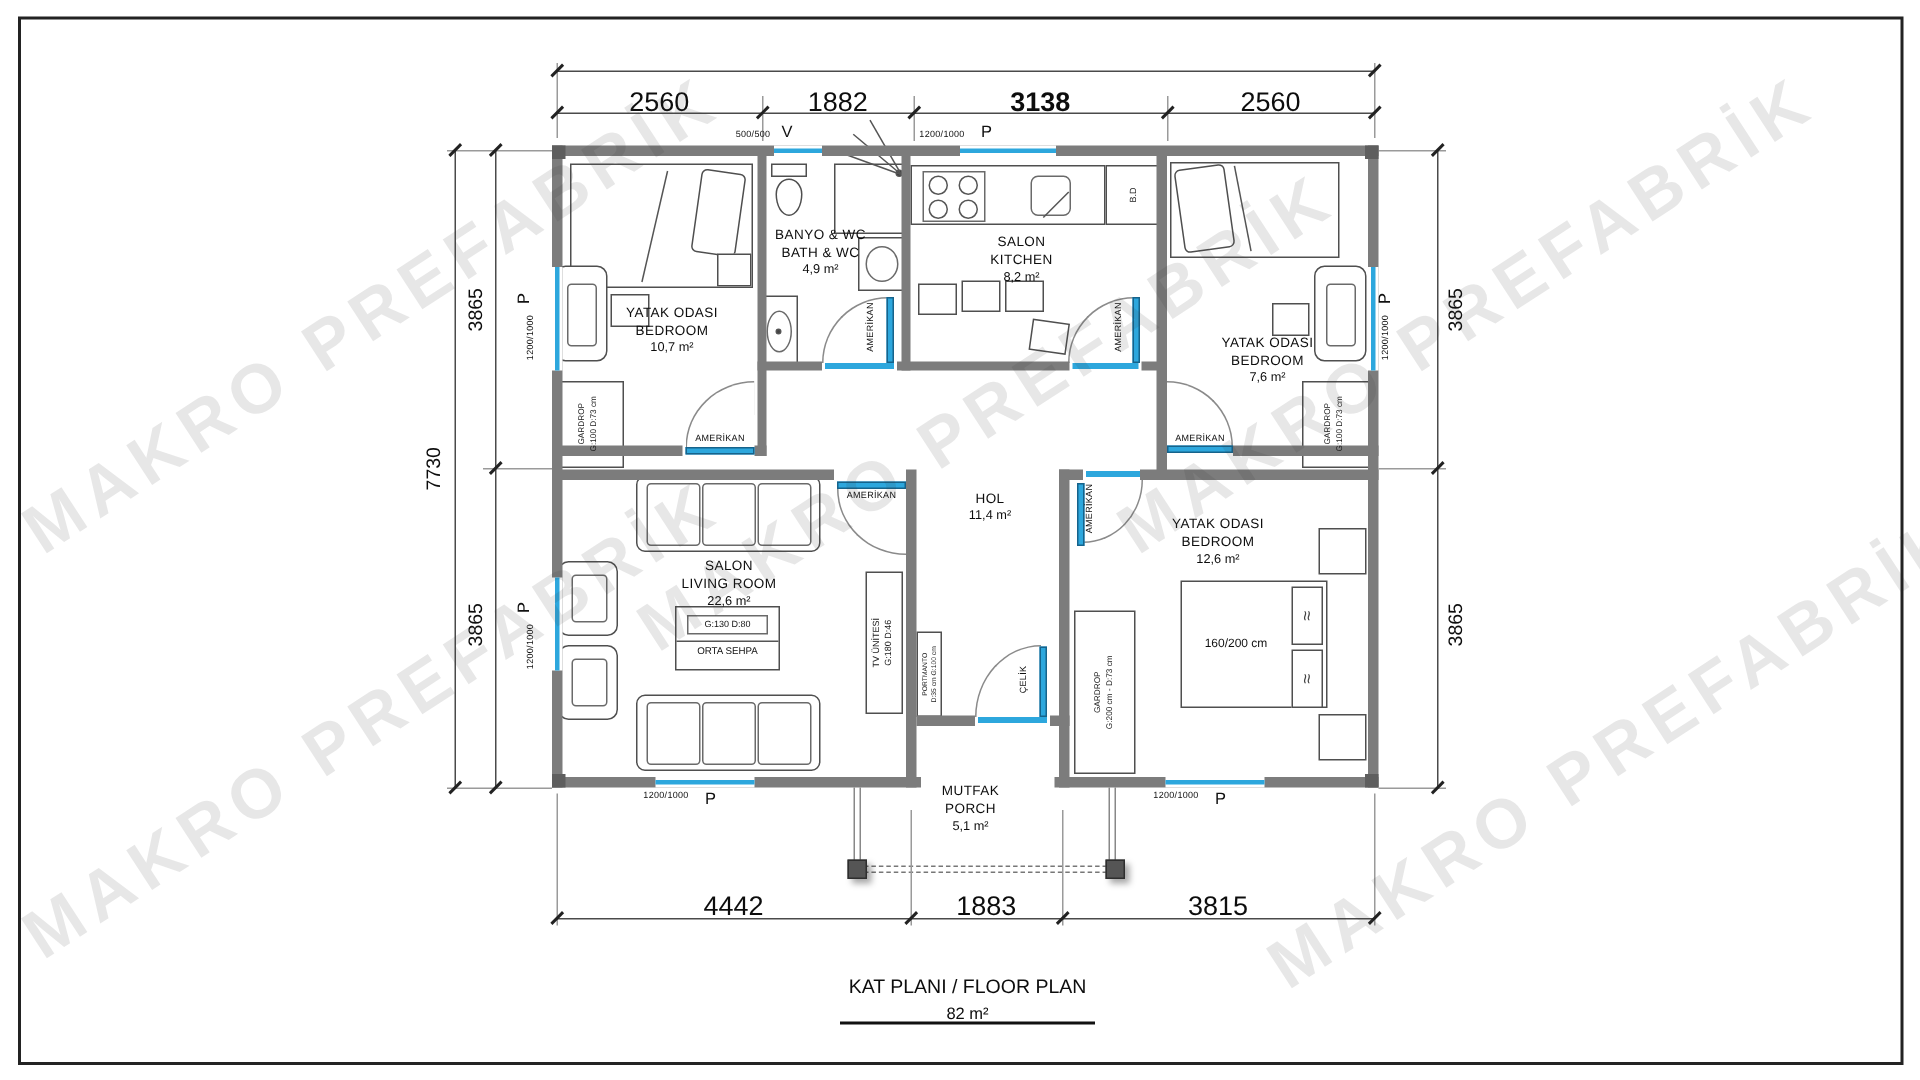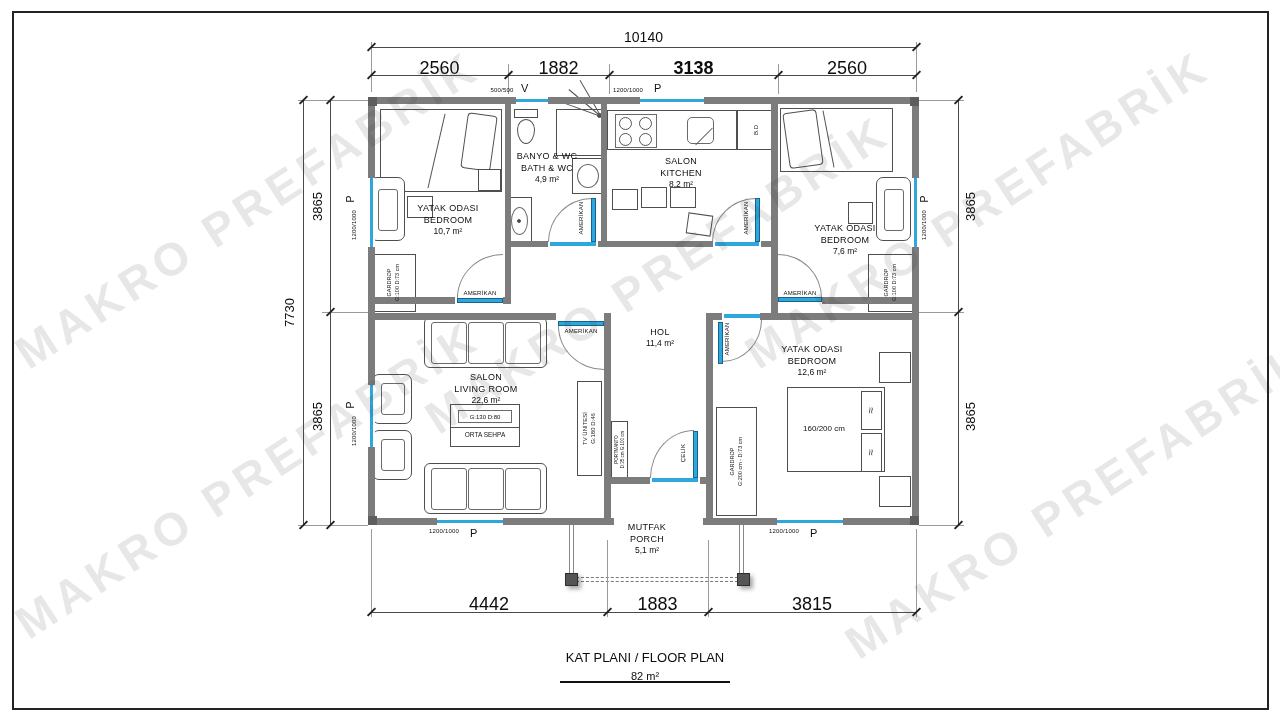--- a/index.html
+++ b/index.html
@@ -168,21 +168,20 @@
 
   <div class="line" style="left:569px;top:525px;width:1px;height:53px;background:#888;"></div>
   <div class="line" style="left:573px;top:525px;width:1px;height:53px;background:#888;"></div>
   <div class="line" style="left:739px;top:525px;width:1px;height:53px;background:#888;"></div>
   <div class="line" style="left:743px;top:525px;width:1px;height:53px;background:#888;"></div>
   <div class="dash" style="left:571px;top:577px;width:172px;"></div>
   <div class="dash" style="left:571px;top:581px;width:172px;"></div>
   <div class="col" style="left:565px;top:573px;width:11px;height:11px;"></div>
   <div class="col" style="left:737px;top:573px;width:11px;height:11px;"></div>
 
-  <div class="dim big" style="left:371px;top:29px;width:545px;">10140</div>
   <div class="dl" style="left:371px;top:47px;width:545px;height:1px;"></div>
   <div class="dl" style="left:371px;top:75px;width:545px;height:1px;"></div>
   <div class="dim" style="left:371px;top:58px;width:137px;">2560</div>
   <div class="dim" style="left:508px;top:58px;width:101px;">1882</div>
   <div class="dim" style="left:609px;top:58px;width:169px;font-weight:bold;">3138</div>
   <div class="dim" style="left:778px;top:58px;width:138px;">2560</div>
   <div class="ext" style="left:371px;top:42px;width:1px;height:50px;"></div>
   <div class="ext" style="left:916px;top:42px;width:1px;height:50px;"></div>
   <div class="ext" style="left:508px;top:64px;width:1px;height:30px;"></div>
   <div class="ext" style="left:609px;top:64px;width:1px;height:30px;"></div>

